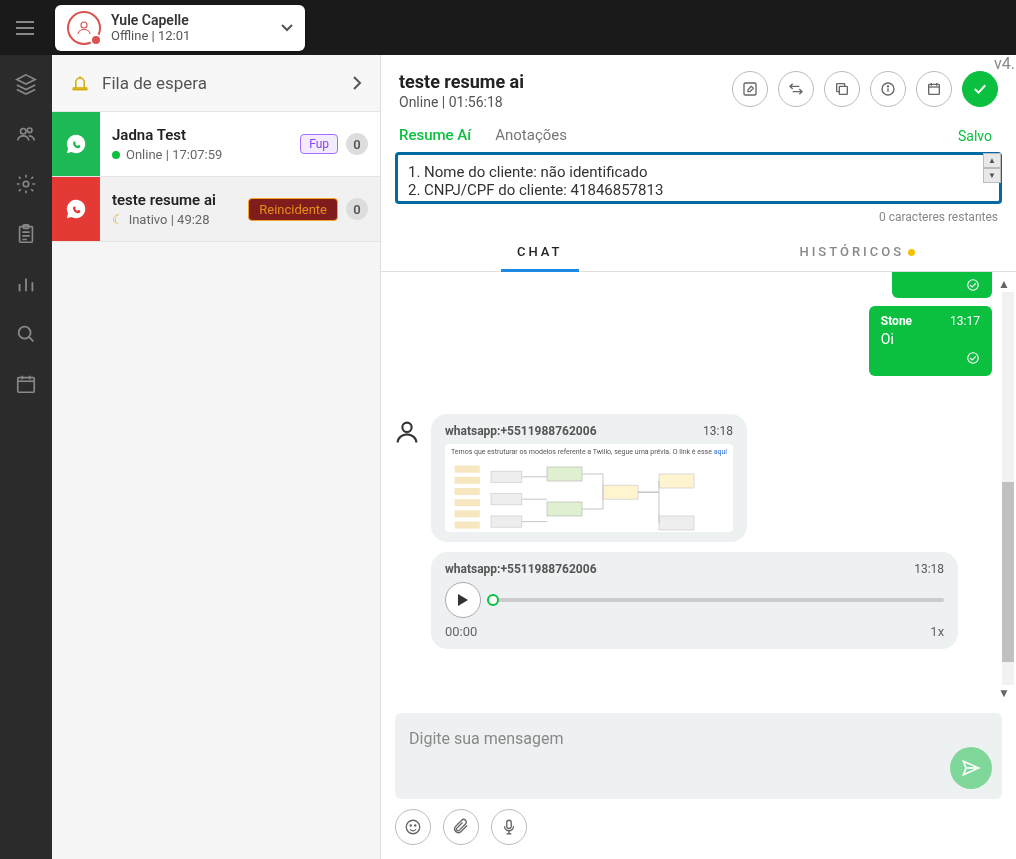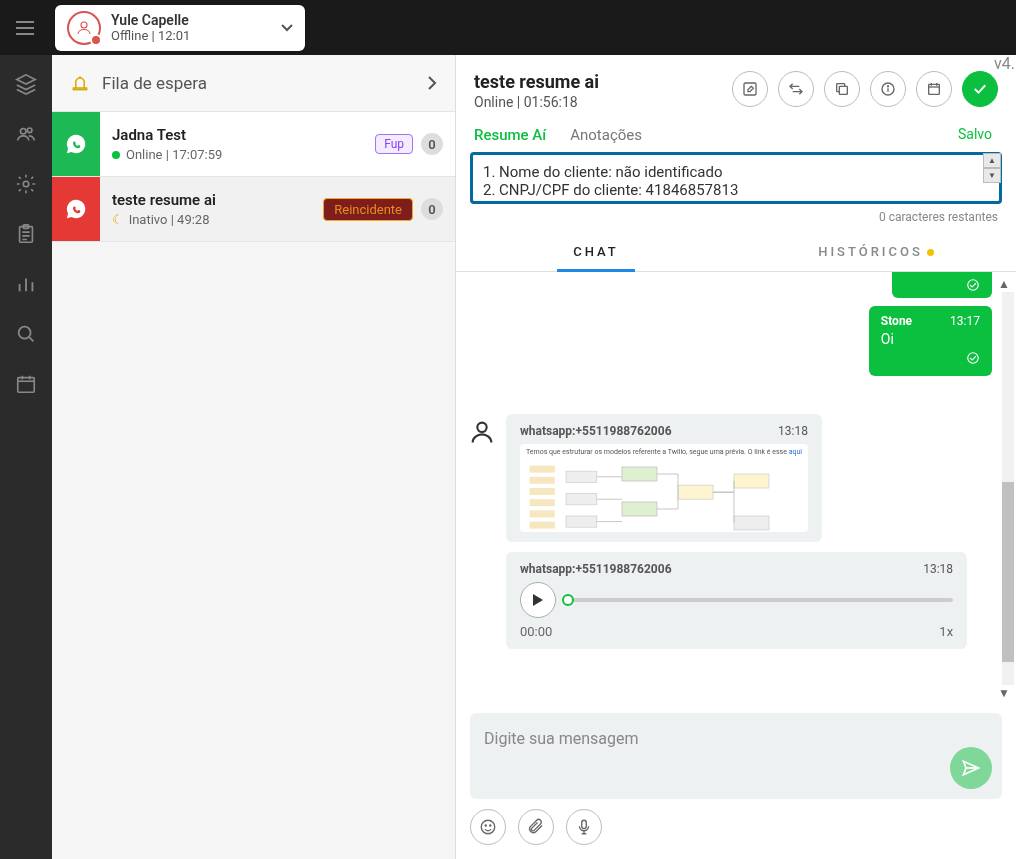--- a/index.html
+++ b/index.html
@@ -19,21 +19,21 @@
     .caret-down { color: #555; }
     
     
     .main { display: flex; height: calc(859px - 55px); }
     
     
     .icon-sidebar { width: 52px; background: #2b2b2b; display: flex; flex-direction: column; align-items: center; padding-top: 18px; gap: 28px; }
     .icon-sidebar .sicon { width: 22px; height: 22px; color: #888; cursor: pointer; }
     
     
-    .conv-panel { width: 404px; background: #f5f5f5; display: flex; flex-direction: column; border-right: 1px solid #ddd; }
+    .conv-panel { width: 329px; background: #f5f5f5; display: flex; flex-direction: column; border-right: 1px solid #ddd; }
     .queue-header { background: #f7f7f7; border-bottom: 1px solid #e5e5e5; padding: 18px 18px; display: flex; align-items: center; }
     .queue-icon { color: #d9a800; margin-right: 12px; }
     .queue-title { flex: 1; font-size: 17px; color: #555; }
     .queue-chevron { color: #555; }
     
     .conv-item { display: flex; border-bottom: 1px solid #e5e5e5; background: #fff; }
     .conv-item.active { background: #f1f1f1; }
     .conv-accent { width: 48px; display: flex; align-items: center; justify-content: center; }
     .conv-accent.green { background: #1db954; }
     .conv-accent.red { background: #e53935; }
@@ -52,21 +52,21 @@
     
     .chat-panel { flex: 1; display: flex; flex-direction: column; background: #fff; position: relative; }
     .chat-header { padding: 16px 18px 10px; display: flex; align-items: flex-start; }
     .chat-title-wrap { flex: 1; }
     .chat-title { font-size: 18px; font-weight: 700; color: #222; }
     .chat-status { font-size: 14px; color: #555; margin-top: 2px; }
     .chat-actions { display: flex; gap: 10px; align-items: center; }
     .circ-btn { width: 36px; height: 36px; border: 1px solid #bbb; border-radius: 50%; display: flex; align-items: center; justify-content: center; cursor: pointer; color: #555; background: #fff; }
     .circ-btn.green-solid { background: #0bbf3f; border-color: #0bbf3f; color: #fff; }
     
-    .tabs-inline { display: flex; gap: 24px; padding: 6px 18px 0; align-items: flex-start; font-size: 15px; }
+    .tabs-inline { display: flex; gap: 24px; padding: 6px 18px 0; align-items: flex-end; font-size: 15px; }
     .tab-link { color: #777; cursor: pointer; }
     .tab-link.active-green { color: #0bbf3f; font-weight: 500; }
     .salvo { margin-left: auto; color: #0bbf3f; font-size: 14px; margin-right: 6px; }
     
     .summary-box-wrap { padding: 8px 14px 2px; position: relative; }
     .summary-box { border: 3px solid #0369a1; border-radius: 4px; padding: 8px 10px; font-size: 15px; color: #333; height: 52px; overflow: hidden; position: relative; }
     .spinner-ctrl { position: absolute; right: 15px; top: 9px; width: 18px; }
     .spinner-ctrl div { height: 15px; background: #e8e8e8; border: 1px solid #bbb; display: flex; align-items: center; justify-content: center; font-size: 8px; color: #555; }
     .char-remaining { text-align: right; font-size: 12px; color: #888; padding: 4px 18px 8px; }
     
@@ -87,21 +87,21 @@
     .msg-out-wrap { display: flex; justify-content: flex-end; margin-bottom: 8px; }
     .msg-out { background: #0bbf3f; color: #fff; border-radius: 6px; padding: 8px 12px; max-width: 60%; position: relative; min-width: 100px; }
     .msg-out.stub { height: 26px; border-radius: 0 0 6px 6px; display: flex; justify-content: flex-end; align-items: center; margin-top: -10px; }
     .msg-out-head { display: flex; justify-content: space-between; font-size: 12px; margin-bottom: 3px; gap: 38px; }
     .msg-out-sender { font-weight: 700; }
     .msg-out-text { font-size: 14px; }
     .msg-out-check { text-align: right; margin-top: 4px; font-size: 12px; }
     
     .msg-in-wrap { display: flex; margin-bottom: 10px; align-items: flex-start; }
     .msg-avatar { width: 28px; height: 28px; margin-right: 10px; margin-top: 4px; }
-    .msg-in { background: #eef1f2; border-radius: 6px; padding: 10px 14px; max-width: 75%; }
+    .msg-in { background: #eef1f2; border-radius: 16px; padding: 10px 14px; max-width: 75%; }
     .msg-in.wide { max-width: 88%; width: 88%; }
     .msg-in-head { display: flex; justify-content: space-between; font-size: 12px; color: #555; margin-bottom: 6px; align-items: baseline; }
     .msg-in-sender { font-weight: 700; }
     .msg-img-preview { background: #fff; border-radius: 4px; height: 88px; margin-top: 4px; position: relative; overflow: hidden; }
     .msg-img-preview .caption { font-size: 7px; color: #555; padding: 4px 6px 2px; }
     .msg-img-preview .caption .lnk { color: #2a6ed6; }
     .diagram { position: absolute; inset: 16px 4px 4px; }
     
     .audio-player { display: flex; align-items: center; gap: 12px; margin-top: 6px; }
     .play-btn { width: 36px; height: 36px; border: 1px solid #aaa; border-radius: 50%; display: flex; align-items: center; justify-content: center; cursor: pointer; background: #fff; }

